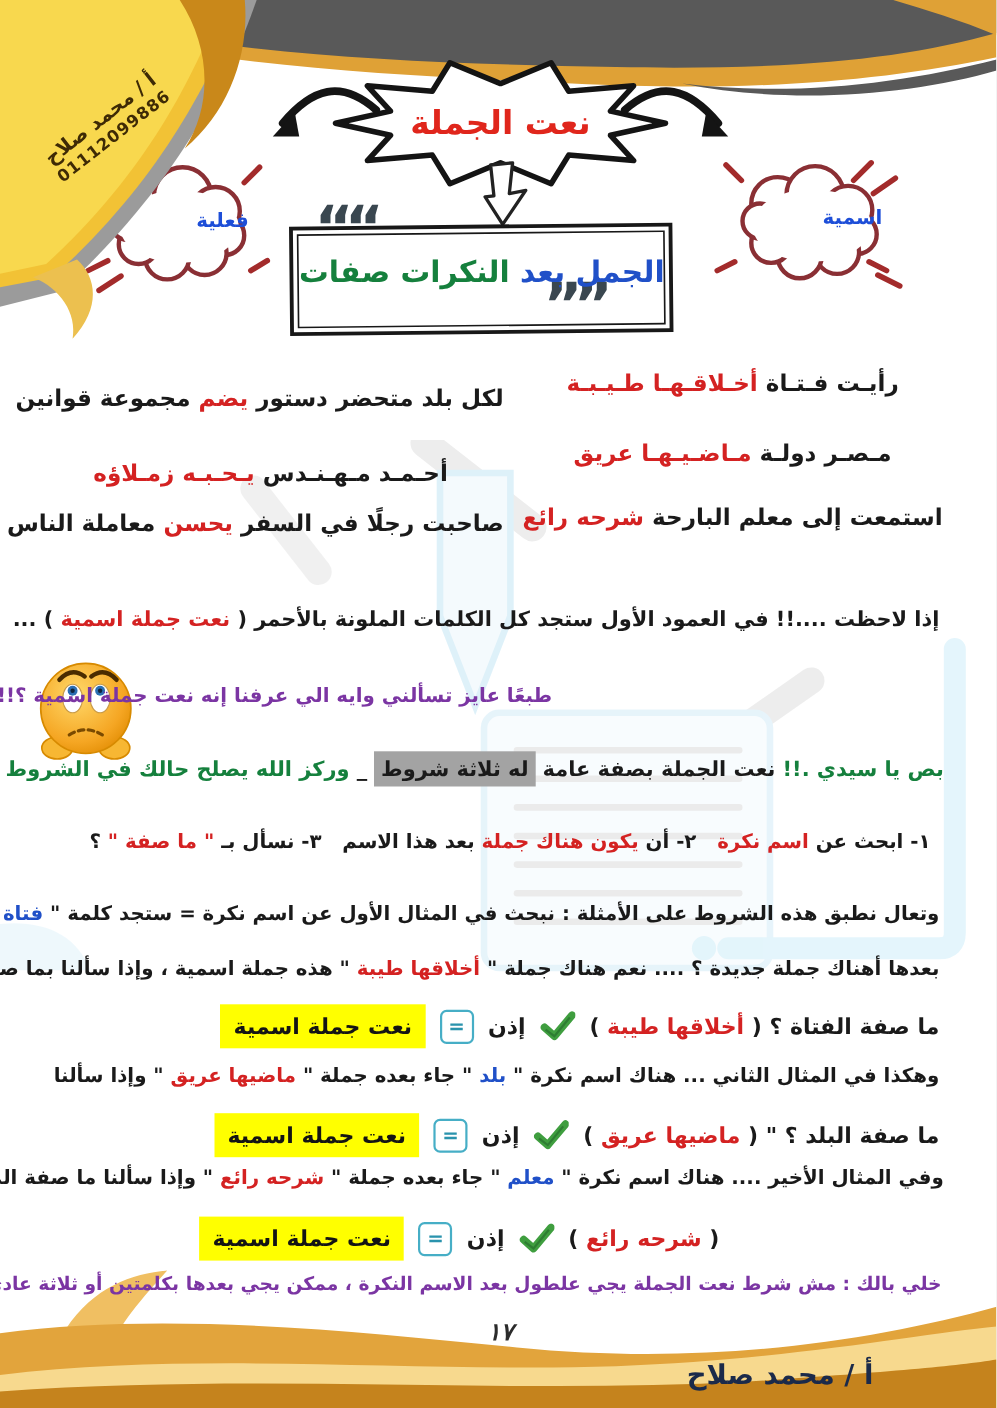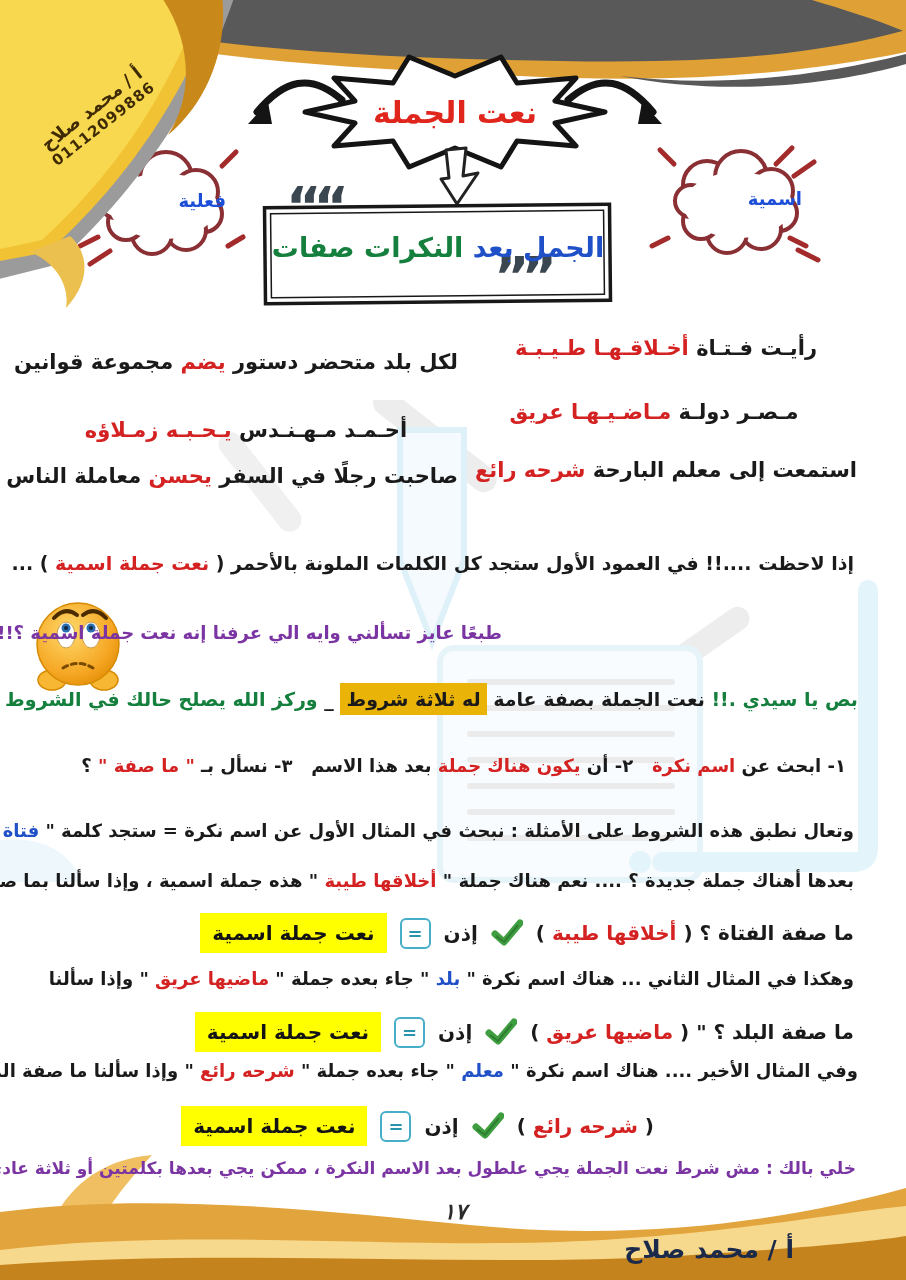--- a/index.html
+++ b/index.html
@@ -9,21 +9,21 @@
     font-family:"DejaVu Sans","Liberation Sans",sans-serif;
   }
   svg{display:block}
   .layer0{z-index:0}.layer1{z-index:1}.layer2{z-index:2}.layer3{z-index:3}
   .abs{position:absolute;}
   
   .c-black{color:#1a1a1a}
   .c-red{color:#d42222}
   .c-blue{color:#2050c8}
   .c-purple{color:#15803d}
-  .hl{background:#eab308;padding:5px 6px;}
+  .hl{background:#a3a3a3;padding:5px 6px;}
   
   .line{position:absolute;direction:rtl;white-space:nowrap;font-weight:bold;font-size:18px;color:#1a1a1a;z-index:3;}
   .ex{position:absolute;direction:rtl;white-space:nowrap;font-weight:bold;font-size:21px;text-align:center;z-index:3;}
   
   .burst-title{position:absolute;top:95px;left:338px;width:234px;text-align:center;
     font-size:30px;font-weight:bold;color:#e0261c;z-index:3;direction:rtl;}
   .cloud-label{position:absolute;text-align:right;font-size:18px;font-weight:bold;color:#1d4ed8;z-index:3;direction:rtl;}
   .subtitle{position:absolute;top:232px;left:268px;width:340px;text-align:center;
     font-size:27px;font-weight:bold;z-index:3;direction:rtl;}
   .quote{position:absolute;font-size:54px;font-weight:bold;color:#3a4750;letter-spacing:-8px;z-index:3;line-height:1;}
@@ -156,21 +156,21 @@
       <path d="M160,-5 C192,40 194,95 168,135 C210,100 228,45 222,-5 Z" fill="#c9881a"></path>
       <path d="M30,252 C55,262 70,285 66,308 C92,280 88,252 70,236 Z" fill="#ecc04f"></path>
     </svg>
     <div class="ribbon-text">
       <div class="ribbon-name">أ / محمد صلاح</div>
       <div class="ribbon-phone">01112099886</div>
     </div>
   </div>
 
   <div class="ex" style="top:336px;right:36px;width:408px"><span class="c-black">رأيـت فـتـاة </span><span class="c-red">أخـلاقـهـا طـيـبـة</span></div>
-  <div class="ex" style="top:400px;right:48px;width:408px"><span class="c-black">مـصـر دولـة </span><span class="c-red">مـاضـيـهـا عريق</span></div>
+  <div class="ex" style="top:400px;right:36px;width:408px"><span class="c-black">مـصـر دولـة </span><span class="c-red">مـاضـيـهـا عريق</span></div>
   <div class="ex" style="top:458px;right:36px;width:408px"><span class="c-black">استمعت إلى معلم البارحة </span><span class="c-red">شرحه رائع</span></div>
 
   <div class="ex" style="top:350px;left:34px;width:424px"><span class="c-black">لكل بلد متحضر دستور </span><span class="c-red">يضم</span><span class="c-black"> مجموعة قوانين</span></div>
   <div class="ex" style="top:418px;left:34px;width:424px"><span class="c-black">أحـمـد مـهـنـدس </span><span class="c-red">يـحـبـه زمـلاؤه</span></div>
   <div class="ex" style="top:464px;left:34px;width:424px"><span class="c-black">صاحبت رجلًا في السفر </span><span class="c-red">يحسن</span><span class="c-black"> معاملة الناس</span></div>
 
   <div class="line" style="top:552px;right:52px;font-size:19px"><span class="c-black">إذا لاحظت ....!! في العمود الأول ستجد كل الكلمات الملونة بالأحمر ( </span><span class="c-red">نعت جملة اسمية</span><span class="c-black"> ) ...</span></div>
 
   <svg class="abs layer3" style="top:592px;left:28px" width="100" height="104" viewBox="0 0 100 104">
     <defs>

